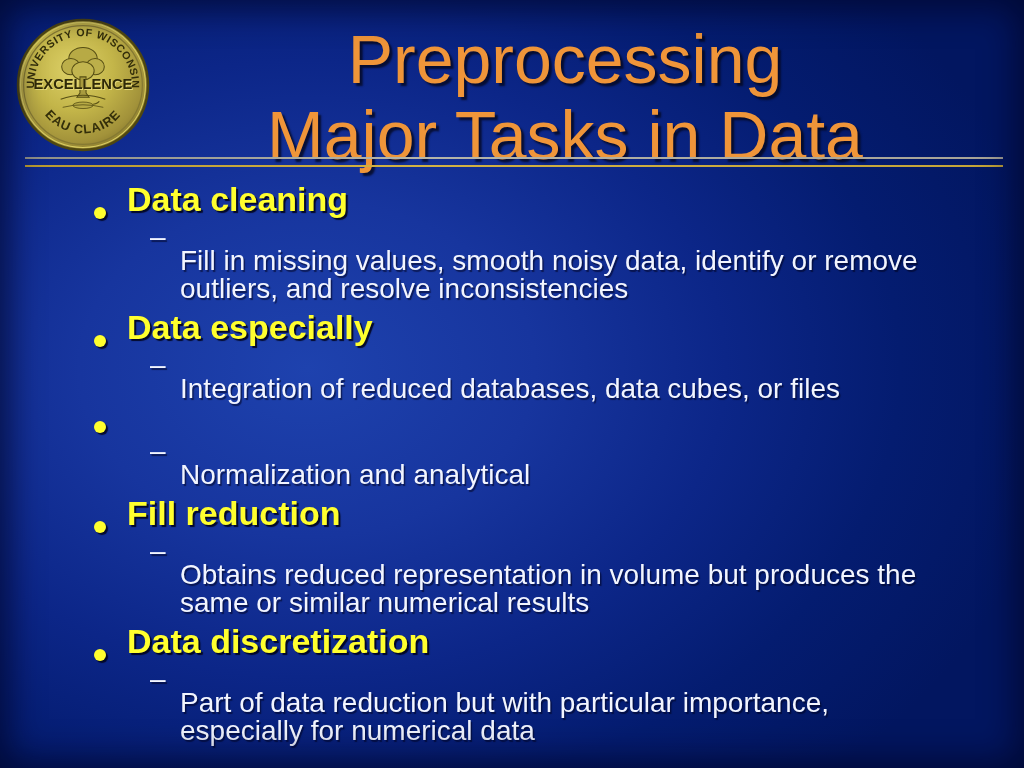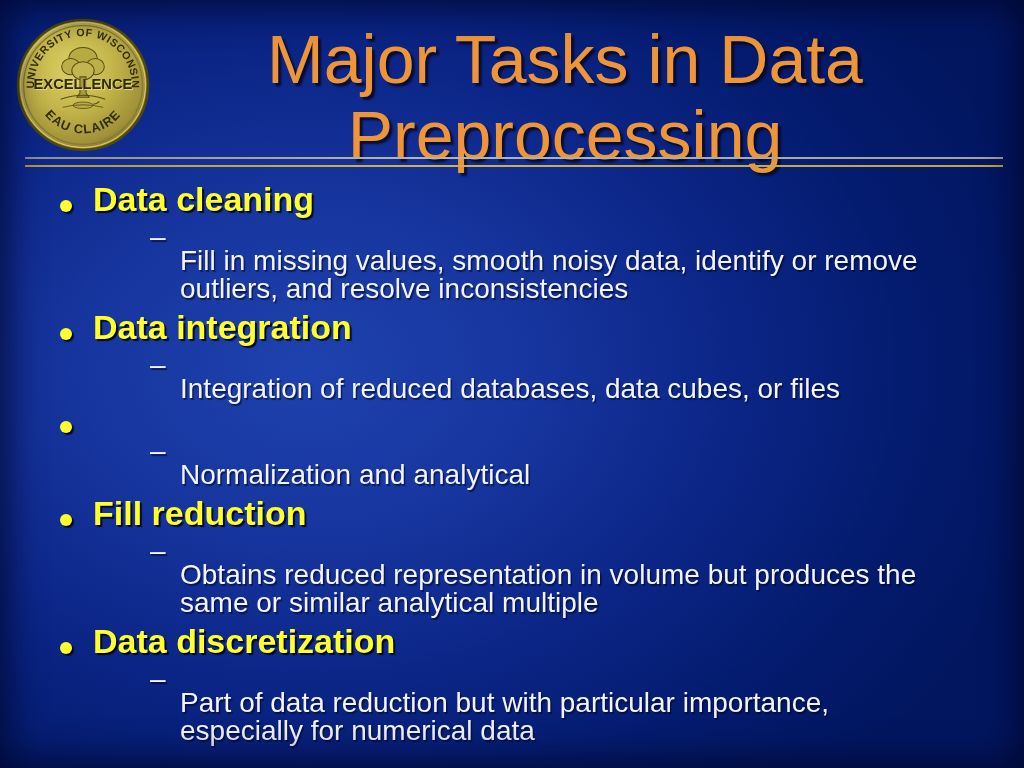--- a/index.html
+++ b/index.html
@@ -34,21 +34,21 @@
   
   .rules{position:absolute;left:25px;top:157px;width:978px;}
   .rule-top{height:2px;background:linear-gradient(to right,#8f8f86,#b5b5aa 40%,#a7a396);}
   .rule-gap{height:6px;}
   .rule-bottom{height:2px;background:linear-gradient(to right,#b89a30,#d2b244 40%,#c3a438);}
 
   
   .content{position:absolute;left:0;top:179px;width:1024px;}
   .group{margin-top:4px;}
   .group:first-child{margin-top:0;}
-  .h-row{display:flex;align-items:center;line-height:40px;}
+  .h-row{display:flex;align-items:flex-end;line-height:40px;padding-left:34px;}
   .dot{
     flex:0 0 12px;width:12px;height:12px;border-radius:50%;
     background:#ffff2e;margin:14px 0 0 60px;
     box-shadow:2px 2px 1px rgba(0,0,20,0.8);
   }
   .h-text{
     margin-left:21px;
     font-size:34px;font-weight:bold;color:#ffff2e;
     text-shadow:2px 2px 1px rgba(0,0,20,0.85);
   }
@@ -100,22 +100,22 @@
       <textPath href="#arcTop" startOffset="50%" text-anchor="middle">UNIVERSITY OF WISCONSIN</textPath>
     </text>
     <text font-family="Liberation Sans, DejaVu Sans, sans-serif" font-size="12.5" font-weight="bold" fill="#332e0a" letter-spacing="1">
       <textPath href="#arcBottom" startOffset="50%" text-anchor="middle">EAU CLAIRE</textPath>
     </text>
     <text x="66.8" y="70.8" text-anchor="middle" font-family="Liberation Sans, DejaVu Sans, sans-serif" font-size="14.5" font-weight="bold" fill="#e4d87c">EXCELLENCE</text>
     <text x="66" y="70" text-anchor="middle" font-family="Liberation Sans, DejaVu Sans, sans-serif" font-size="14.5" font-weight="bold" fill="#2f2a08">EXCELLENCE</text>
   </svg>
 
   <div class="title">
+    <div>Preprocessing</div>
     <div>Major Tasks in Data</div>
-    <div>Preprocessing</div>
   </div>
 
   <div class="rules">
     <div class="rule-top"></div>
     <div class="rule-gap"></div>
     <div class="rule-bottom"></div>
   </div>
 
   <div class="content">
 
@@ -126,21 +126,21 @@
       </div>
       <div class="sub">
         <span class="dash">–</span>
         <span class="sub-text">Fill in missing values, smooth noisy data, identify or remove outliers, and resolve inconsistencies</span>
       </div>
     </div>
 
     <div class="group">
       <div class="h-row">
         <span class="dot"></span>
-        <span class="h-text">Data integration</span>
+        <span class="h-text">Data especially</span>
       </div>
       <div class="sub">
         <span class="dash">–</span>
         <span class="sub-text">Integration of reduced databases, data cubes, or files</span>
       </div>
     </div>
 
     <div class="group">
       <div class="h-row">
         <span class="dot"></span>
@@ -151,21 +151,21 @@
       </div>
     </div>
 
     <div class="group">
       <div class="h-row">
         <span class="dot"></span>
         <span class="h-text">Fill reduction</span>
       </div>
       <div class="sub">
         <span class="dash">–</span>
-        <span class="sub-text">Obtains reduced representation in volume but produces the same or similar analytical multiple</span>
+        <span class="sub-text">Obtains reduced representation in volume but produces the same or similar numerical results</span>
       </div>
     </div>
 
     <div class="group">
       <div class="h-row">
         <span class="dot"></span>
         <span class="h-text">Data discretization</span>
       </div>
       <div class="sub">
         <span class="dash">–</span>

